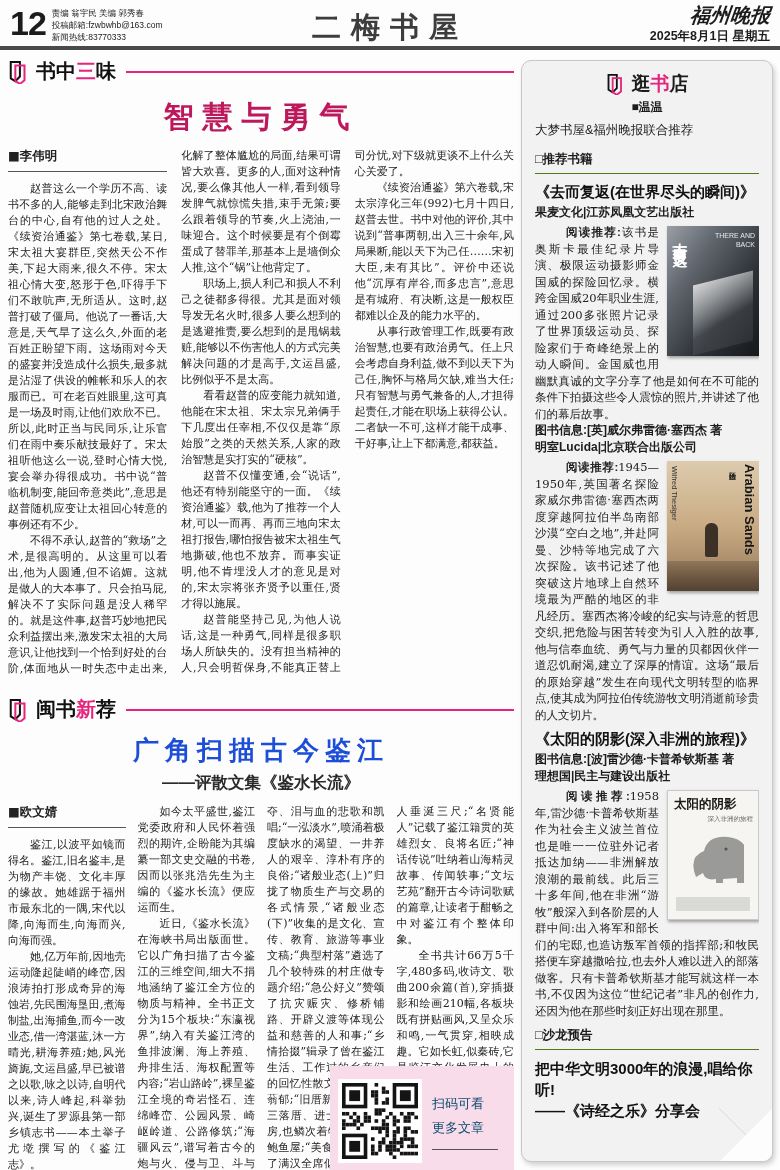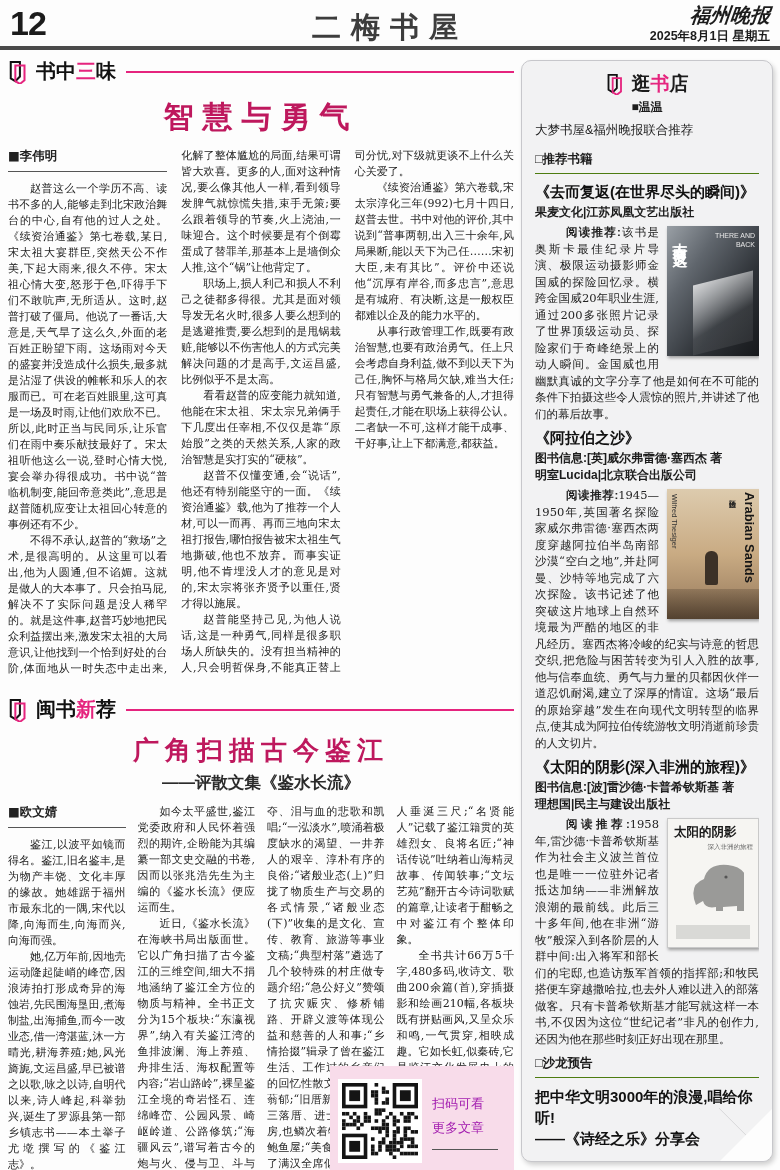--- a/index.html
+++ b/index.html
@@ -16,35 +16,35 @@
   .masthead{font-family:"DejaVu Serif","Liberation Serif",serif;font-style:italic;font-weight:bold;
             font-size:20px;line-height:22px;transform:skewX(-6deg);}
   .hdr-date{font-size:12.5px;font-weight:bold;margin-top:2px;}
   
   .leftcol{position:absolute;left:8px;top:58px;width:506px;}
   .badge{display:flex;align-items:center;font-size:20px;font-weight:bold;color:#111;}
   .badge .hl{color:#e5247e;}
   .badge svg{margin-right:6px;}
   .badge-line{flex:1;height:2px;background:#e5247e;margin-left:10px;}
   .t1{font-size:30px;font-weight:bold;text-align:center;letter-spacing:9px;margin:12px 0 10px;color:#be185d;}
-  .t2{font-size:26px;font-weight:bold;text-align:center;letter-spacing:6px;margin:10px 0 0;color:#be185d;}
+  .t2{font-size:26px;font-weight:bold;text-align:center;letter-spacing:6px;margin:10px 0 0;color:#1d4ed8;}
   .sub2{font-size:16.5px;font-weight:bold;text-align:center;margin:4px 0 10px;color:#2b2b2b;}
   .author{font-weight:bold;font-size:12.5px;border-bottom:1px solid #555;
           padding-bottom:7px;margin-bottom:9px;}
   .cols3,.cols4{text-align:justify;font-family:"DejaVu Serif","Liberation Serif",serif;
           font-size:11px;line-height:16px;color:#222;column-fill:auto;}
   .cols3{column-count:3;column-gap:14px;height:540px;}
   .cols4{column-count:4;column-gap:12px;height:372px;}
   .para{margin:0;text-indent:2em;}
   .art2wrap{position:relative;}
   
   .qrbox{position:absolute;right:0;bottom:0;width:184px;height:110px;background:#f8dcea;
          display:flex;align-items:center;padding:10px 8px;box-sizing:border-box;}
   .qrsvg{background:#fff;padding:4px;width:76px;height:76px;flex:none;}
-  .qrcaps{margin-left:10px;font-family:"DejaVu Serif","Liberation Serif",serif;font-size:13px;line-height:24px;color:#a21caf;}
+  .qrcaps{margin-left:10px;font-family:"DejaVu Serif","Liberation Serif",serif;font-size:13px;line-height:24px;color:#0c4a6e;}
   .qrline{width:66px;border-bottom:1px solid #555;margin-top:9px;}
   
   .sidebar{position:absolute;left:521px;top:60px;width:252px;height:1102px;background:#f2f2f3;
            border:1px solid #c7c7cb;border-radius:10px;box-shadow:2px 3px 5px rgba(0,0,0,.18);
            padding:10px 13px;box-sizing:border-box;overflow:hidden;}
   .sb-badge{display:flex;justify-content:center;align-items:center;font-size:19px;font-weight:bold;}
   .sb-badge svg{margin-right:6px;}
   .sb-badge .hl{color:#e5247e;}
   .sb-by{text-align:center;font-weight:bold;font-size:12px;margin-top:2px;}
   .sb-sub{text-align:left;font-size:12.5px;margin:6px 0 4px;}
@@ -82,20 +82,25 @@
              background:linear-gradient(315deg,transparent 49%,#c4c4c6 50%,#efefef 66%,#b5b5b8 92%,#9d9da0 100%);
              clip-path:polygon(0 100%,100% 0,100% 100%);transform:scaleX(-1);}
 </style>
 </head>
 <body>
 
 <div id="page">
 
   <div class="hdr">
     <div class="pagenum">12</div>
+    <div class="hdr-info">
+      <div>责编 翁宇民  美编 郭秀春</div>
+      <div>投稿邮箱:fzwbwhb@163.com</div>
+      <div>新闻热线:83770333</div>
+    </div>
     <div class="hdr-title">二梅书屋</div>
     <div class="hdr-right">
       <div class="masthead">福州晚报</div>
       <div class="hdr-date">2025年8月1日  星期五</div>
     </div>
   </div>
 
   <div class="leftcol">
 
     <div class="badge">
@@ -303,21 +308,20 @@
         <div class="cover cover1">
           <div class="snow"></div>
           <div class="vt">去而复返</div>
           <div class="en">THERE AND BACK</div>
         </div>
         <p><span class="blabel">阅读推荐:</span><span>该书是奥斯卡最佳纪录片导演、极限运动摄影师金国威的探险回忆录。横跨金国威20年职业生涯,通过200多张照片记录了世界顶级运动员、探险家们于奇峰绝景上的动人瞬间。金国威也用幽默真诚的文字分享了他是如何在不可能的条件下拍摄这些令人震惊的照片,并讲述了他们的幕后故事。</span></p>
       </div>
     </div>
 
     <div class="book">
-      <h3>《阿拉伯之沙》</h3>
       <div class="binfo"><span>图书信息:</span><span>[英]威尔弗雷德·塞西杰 著</span></div>
       <div class="binfo">明室Lucida|北京联合出版公司</div>
       <div class="brec">
         <div class="cover cover2">
           <div class="au">Wilfred Thesiger</div>
           <div class="figure"></div>
           <div class="ground"></div>
           <div class="vcn">阿拉伯之沙</div>
           <div class="vt">Arabian Sands</div>
         </div>

